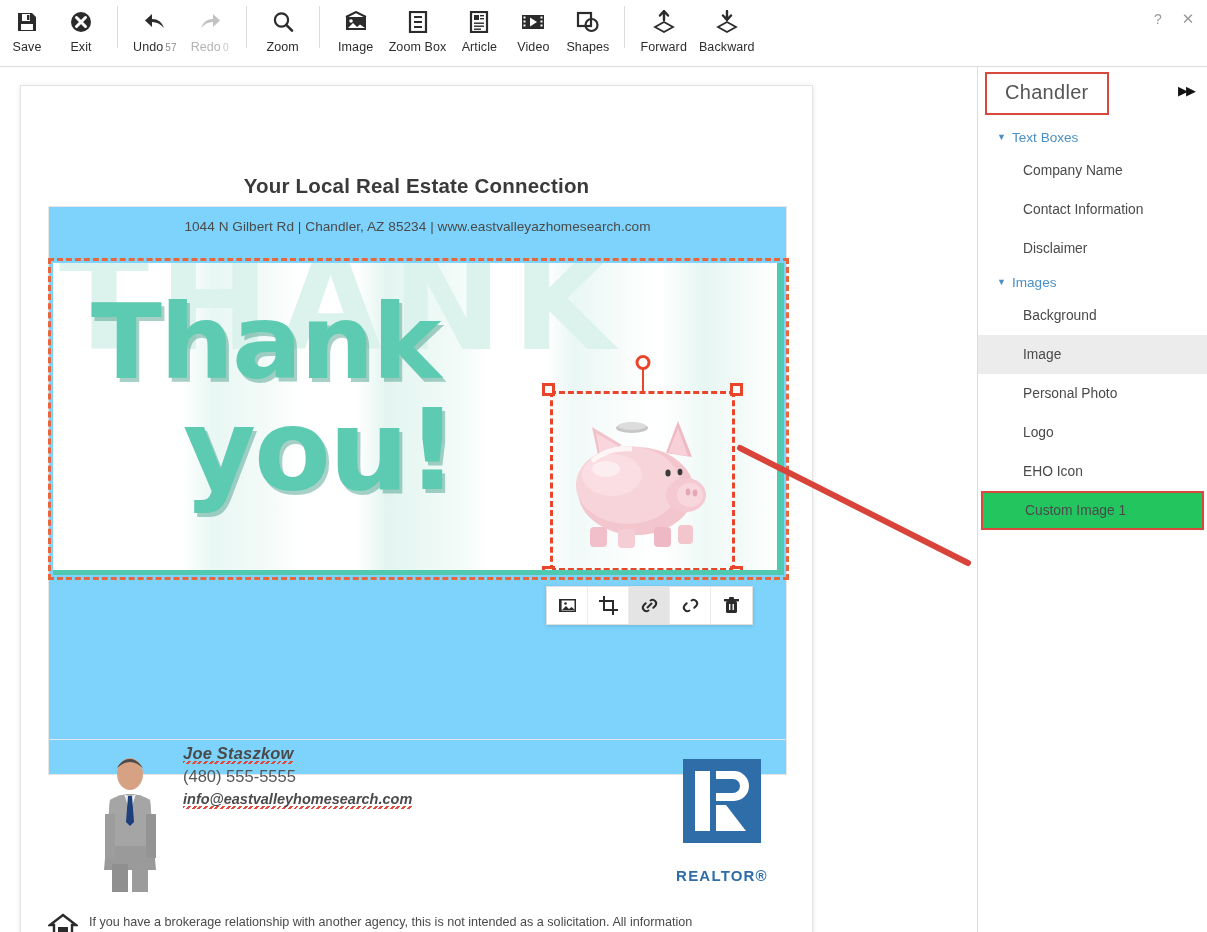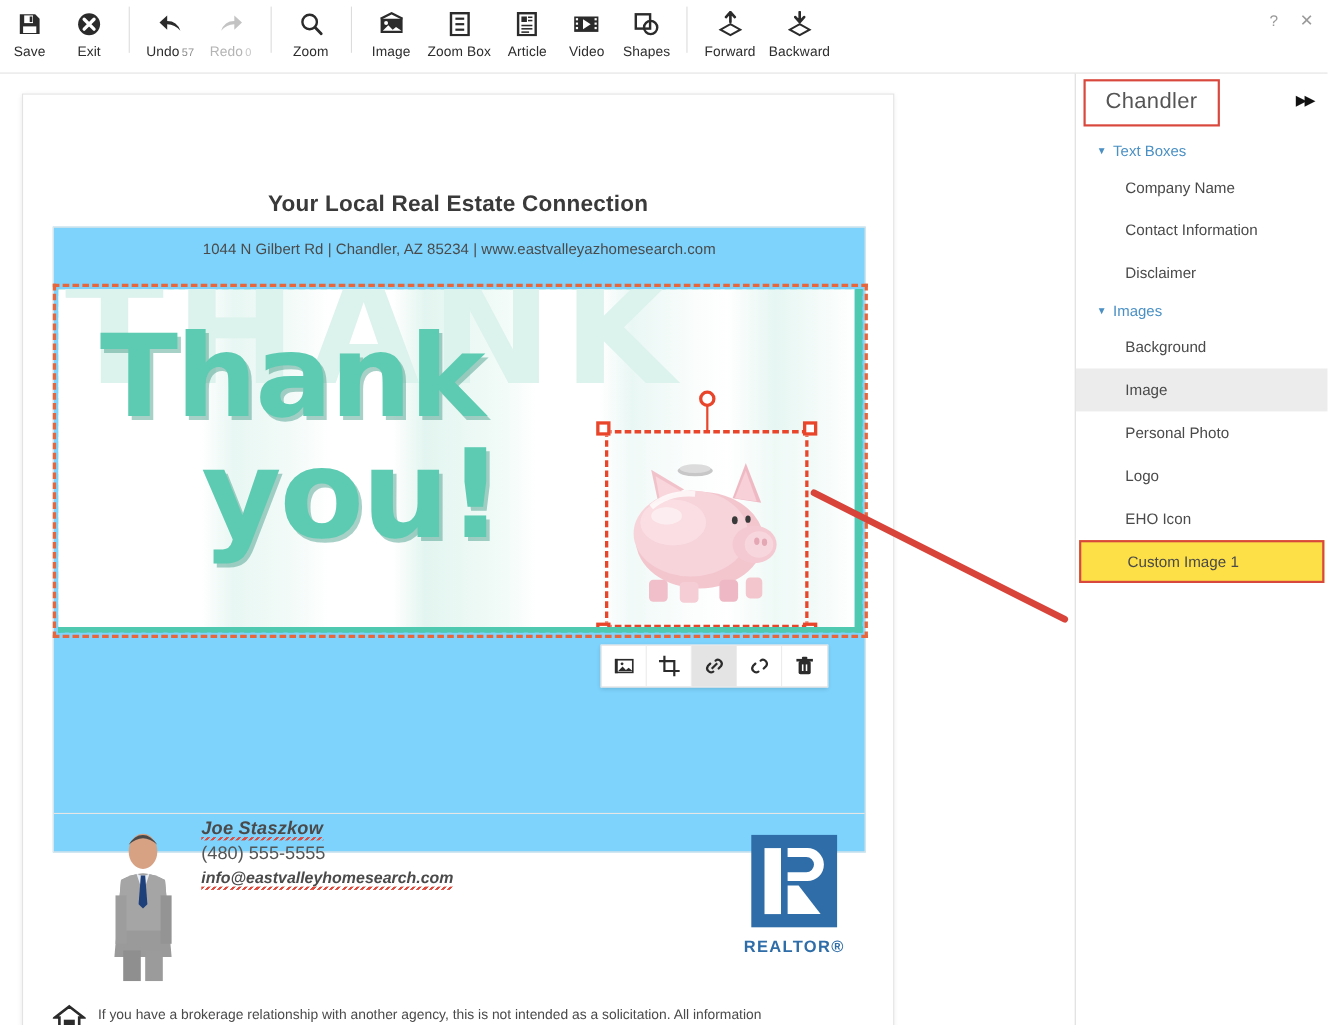--- a/index.html
+++ b/index.html
@@ -137,21 +137,21 @@
   .sig-phone { position: absolute; left: 134px; top: 560px; font-size: 16.5px; color: #555; }
   .sig-email {
     position: absolute; left: 134px; top: 584px; font-size: 14.5px;
     font-style: italic; font-weight: bold; color: #4a4a4a;
   }
   .sq { background-image: repeating-linear-gradient(135deg,#e04a3c 0 2px,transparent 2px 4px);
         background-position: 0 100%; background-size: 100% 3px; background-repeat: repeat-x;
         padding-bottom: 2px; }
   .realtor { position: absolute; left: 613px; top: 552px; width: 120px; height: 122px; text-align: center; }
   .realtor-sq { width: 78px; height: 84px; background: #2e6da8; margin: 0 auto; position: relative; }
-  .realtor-txt { font-size: 15px; font-weight: bold; color: #2e6da8; letter-spacing: 1.2px; margin-top: 9px; }
+  .realtor-txt { font-size: 15px; font-weight: bold; color: #2e6da8; letter-spacing: 1.2px; margin-top: 24px; }
 
   
   .disc { position: absolute; left: 27px; top: 826px; width: 739px; display: flex; gap: 11px; }
   .disc-txt { font-size: 12.6px; color: #4a4a4a; line-height: 1.34; width: 625px; padding-top: 2px; }
 
   
   .anno-arrow { position: absolute; left: 0; top: 0; width: 1207px; height: 932px;
                 pointer-events: none; z-index: 60; }
 
   
@@ -167,21 +167,21 @@
   .sb-group {
     display: flex; align-items: center; gap: 6px;
     padding-left: 19px; height: 28px; font-size: 13.6px; color: #4a90c4; cursor: pointer;
   }
   .caret { font-size: 9px; color: #4a90c4; }
   .sb-item {
     height: 39px; display: flex; align-items: center; padding-left: 45px;
     font-size: 13.8px; color: #4a4a4a; cursor: pointer;
   }
   .sb-item.sel { background: #ececec; }
-  .sb-item.boxed { border: 2px solid #d9483c; background: #fde047; margin: 0 3px; padding-left: 42px; }
+  .sb-item.boxed { border: 2px solid #d9483c; background: #22c55e; margin: 0 3px; padding-left: 42px; }
 </style>
 </head>
 <body>
 
 <div id="app">
 
   <div class="toolbar" id="toolbar">
       <div class="tb-group">
         <div class="tb-btn">
           <div class="ic">

